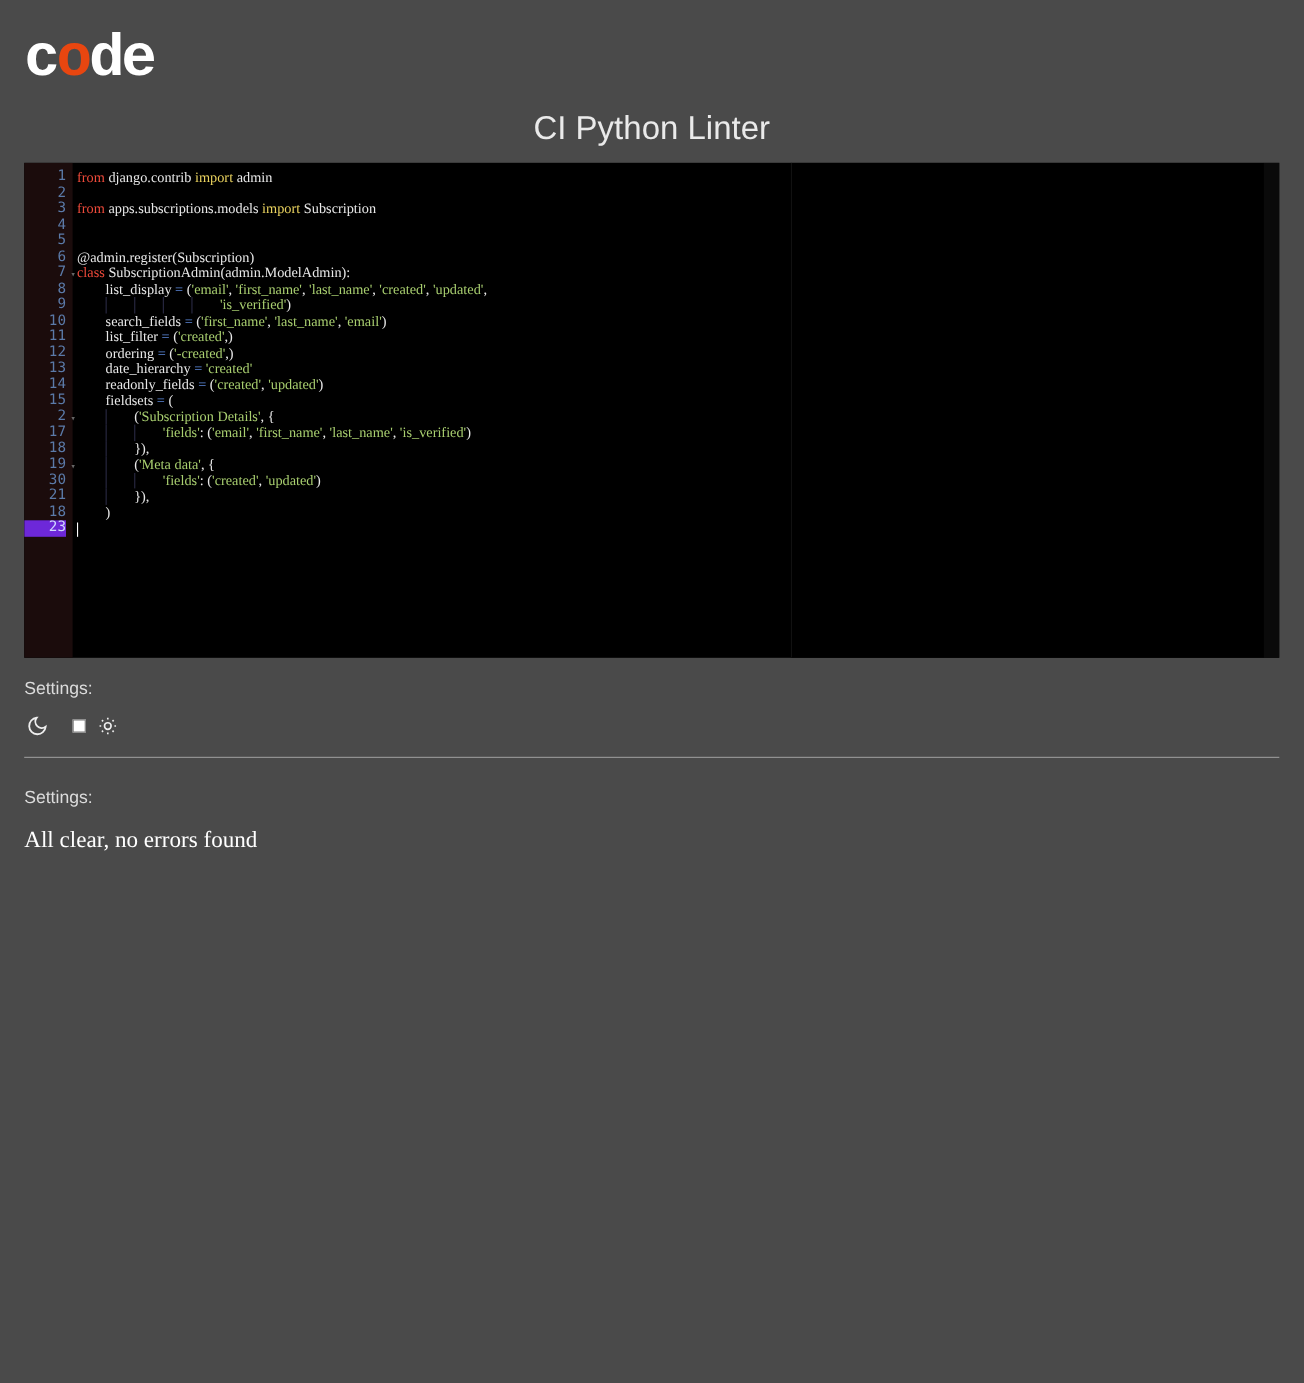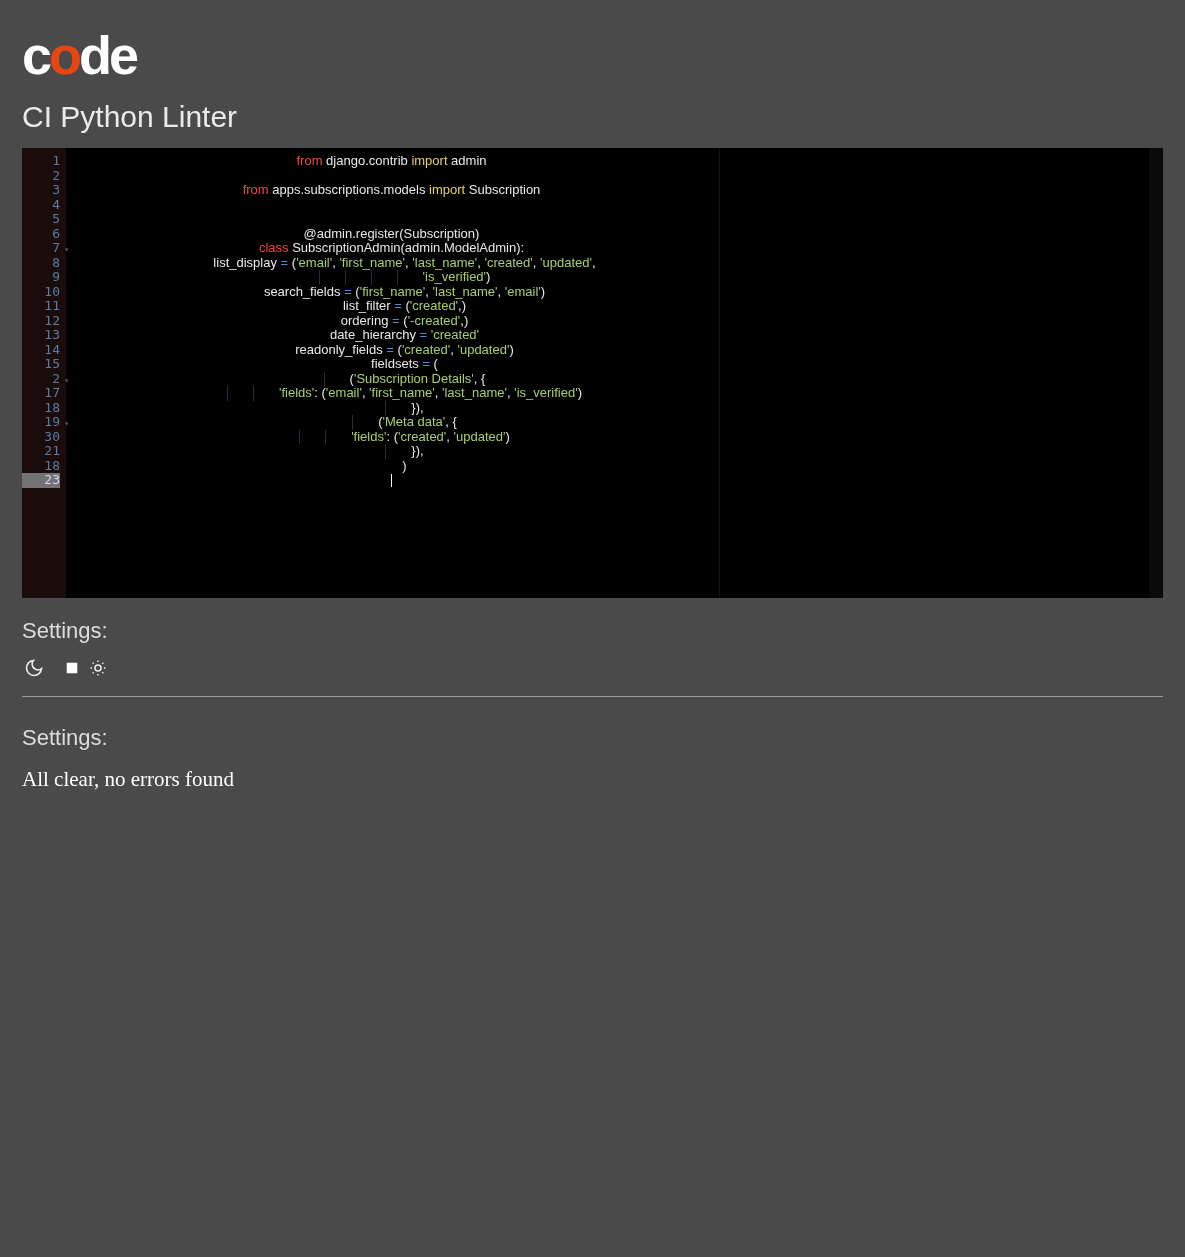--- a/index.html
+++ b/index.html
@@ -9,21 +9,21 @@
     color: #e8e8e8;
     padding: 8px;
   }
   .app {
     min-height: 1240px;
   }
   .logo {
     padding: 20px 14px 0 14px;
   }
   .logo-code {
-    font-family: Liberation Sans, sans-serif;
+    font-family: Liberation Mono, monospace;
     font-size: 54px;
     font-weight: 900;
     color: #fff;
     letter-spacing: -3px;
     line-height: 1;
   }
   .logo-code .o { color: #e84610; }
   .logo-inst {
     font-family: Verdana, Geneva, sans-serif;
     font-size: 20px;
@@ -32,20 +32,21 @@
     display: block;
     padding-left: 118px;
     margin-top: -4px;
     font-weight: 300;
   }
   h1.title {
     font-size: 30px;
     font-weight: 400;
     color: #eaeaea;
     padding: 18px 14px 14px 14px;
+    text-align: center;
   }
 
   .editor-wrap {
     margin: 0 14px;
     background: #000;
     height: 450px;
     display: flex;
     position: relative;
     overflow: hidden;
   }
@@ -62,32 +63,31 @@
   }
   .gutter .ln { display:block; height:14.5px; position:relative; }
   .gutter .fold::after {
     content: "▾";
     font-size: 8px;
     color: #666;
     position: absolute;
     right: -9px;
     top: 2px;
   }
-  .gutter .ln.active { color:#cfd8ff; background:#737373; }
+  .gutter .ln.active { color:#cfd8ff; background:#6d28d9; }
 
   .code {
     flex: 1;
     padding: 6px 6px 6px 4px;
-    font-family: Liberation Sans, sans-serif;
+    font-family: Liberation Serif, serif;
     font-size: 13px;
     line-height: 14.5px;
     white-space: pre;
     color: #e8e8e8;
     position: relative;
-    text-align: center;
   }
   .code .row { height:14.5px; display:block; }
   .indent { display:inline-block; width:26px; height:14.5px; vertical-align:top; border-left:1px solid #2a2a44; }
   .indent:first-of-type { border-left: none; }
 
   .kw-red { color:#ef4a3a; }
   .kw-yellow { color:#e9d25e; }
   .fn { color:#e8e8e8; }
   .str { color:#a8ce6f; }
   .op { color:#5b86d6; }
@@ -100,21 +100,21 @@
   .scrollbar-v {
     width: 14px;
     background: #0a0a0a;
   }
   .cursor { border-left:1px solid #fff; display:inline-block; height:13px; vertical-align:middle; }
 
   .settings {
     padding: 20px 14px 8px 14px;
   }
   .settings-label, .results-label {
-    font-size: 22px;
+    font-size: 16px;
     color: #dcdcdc;
     font-weight: 400;
   }
   .theme-row {
     display: flex;
     align-items: center;
     gap: 22px;
     padding: 14px 2px 18px 2px;
     border-bottom: 1px solid #9a9a9a;
   }

